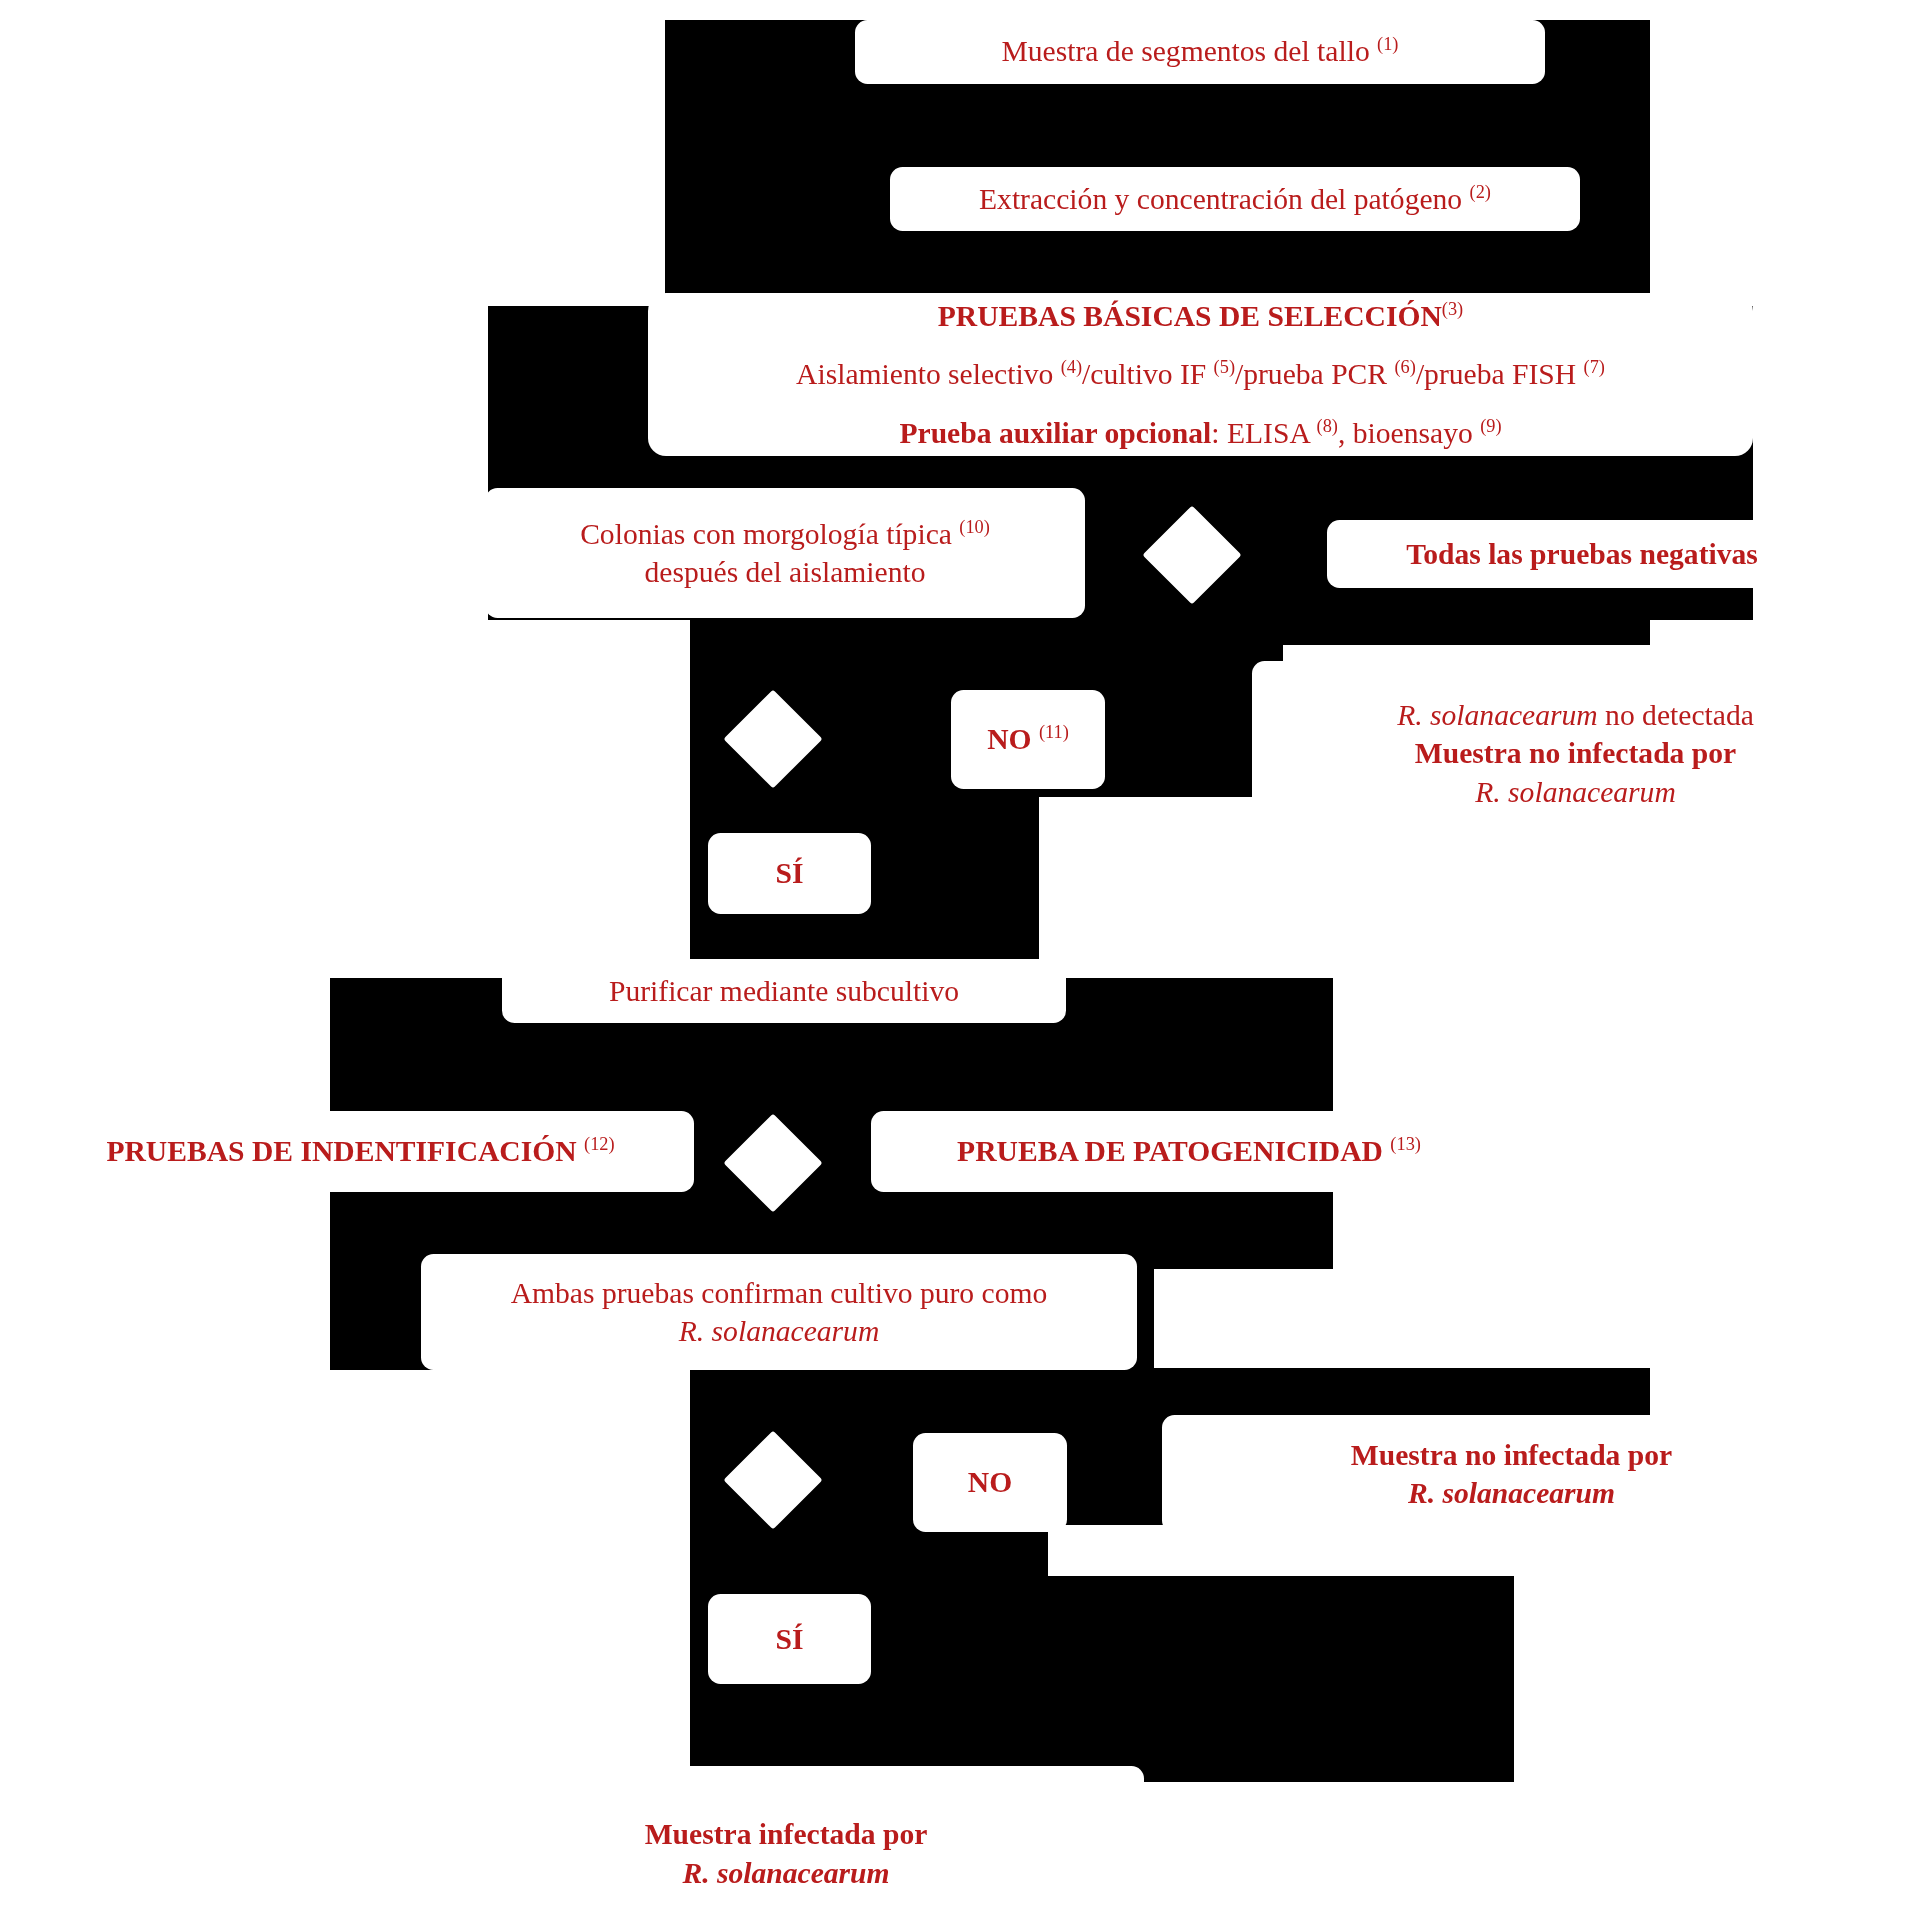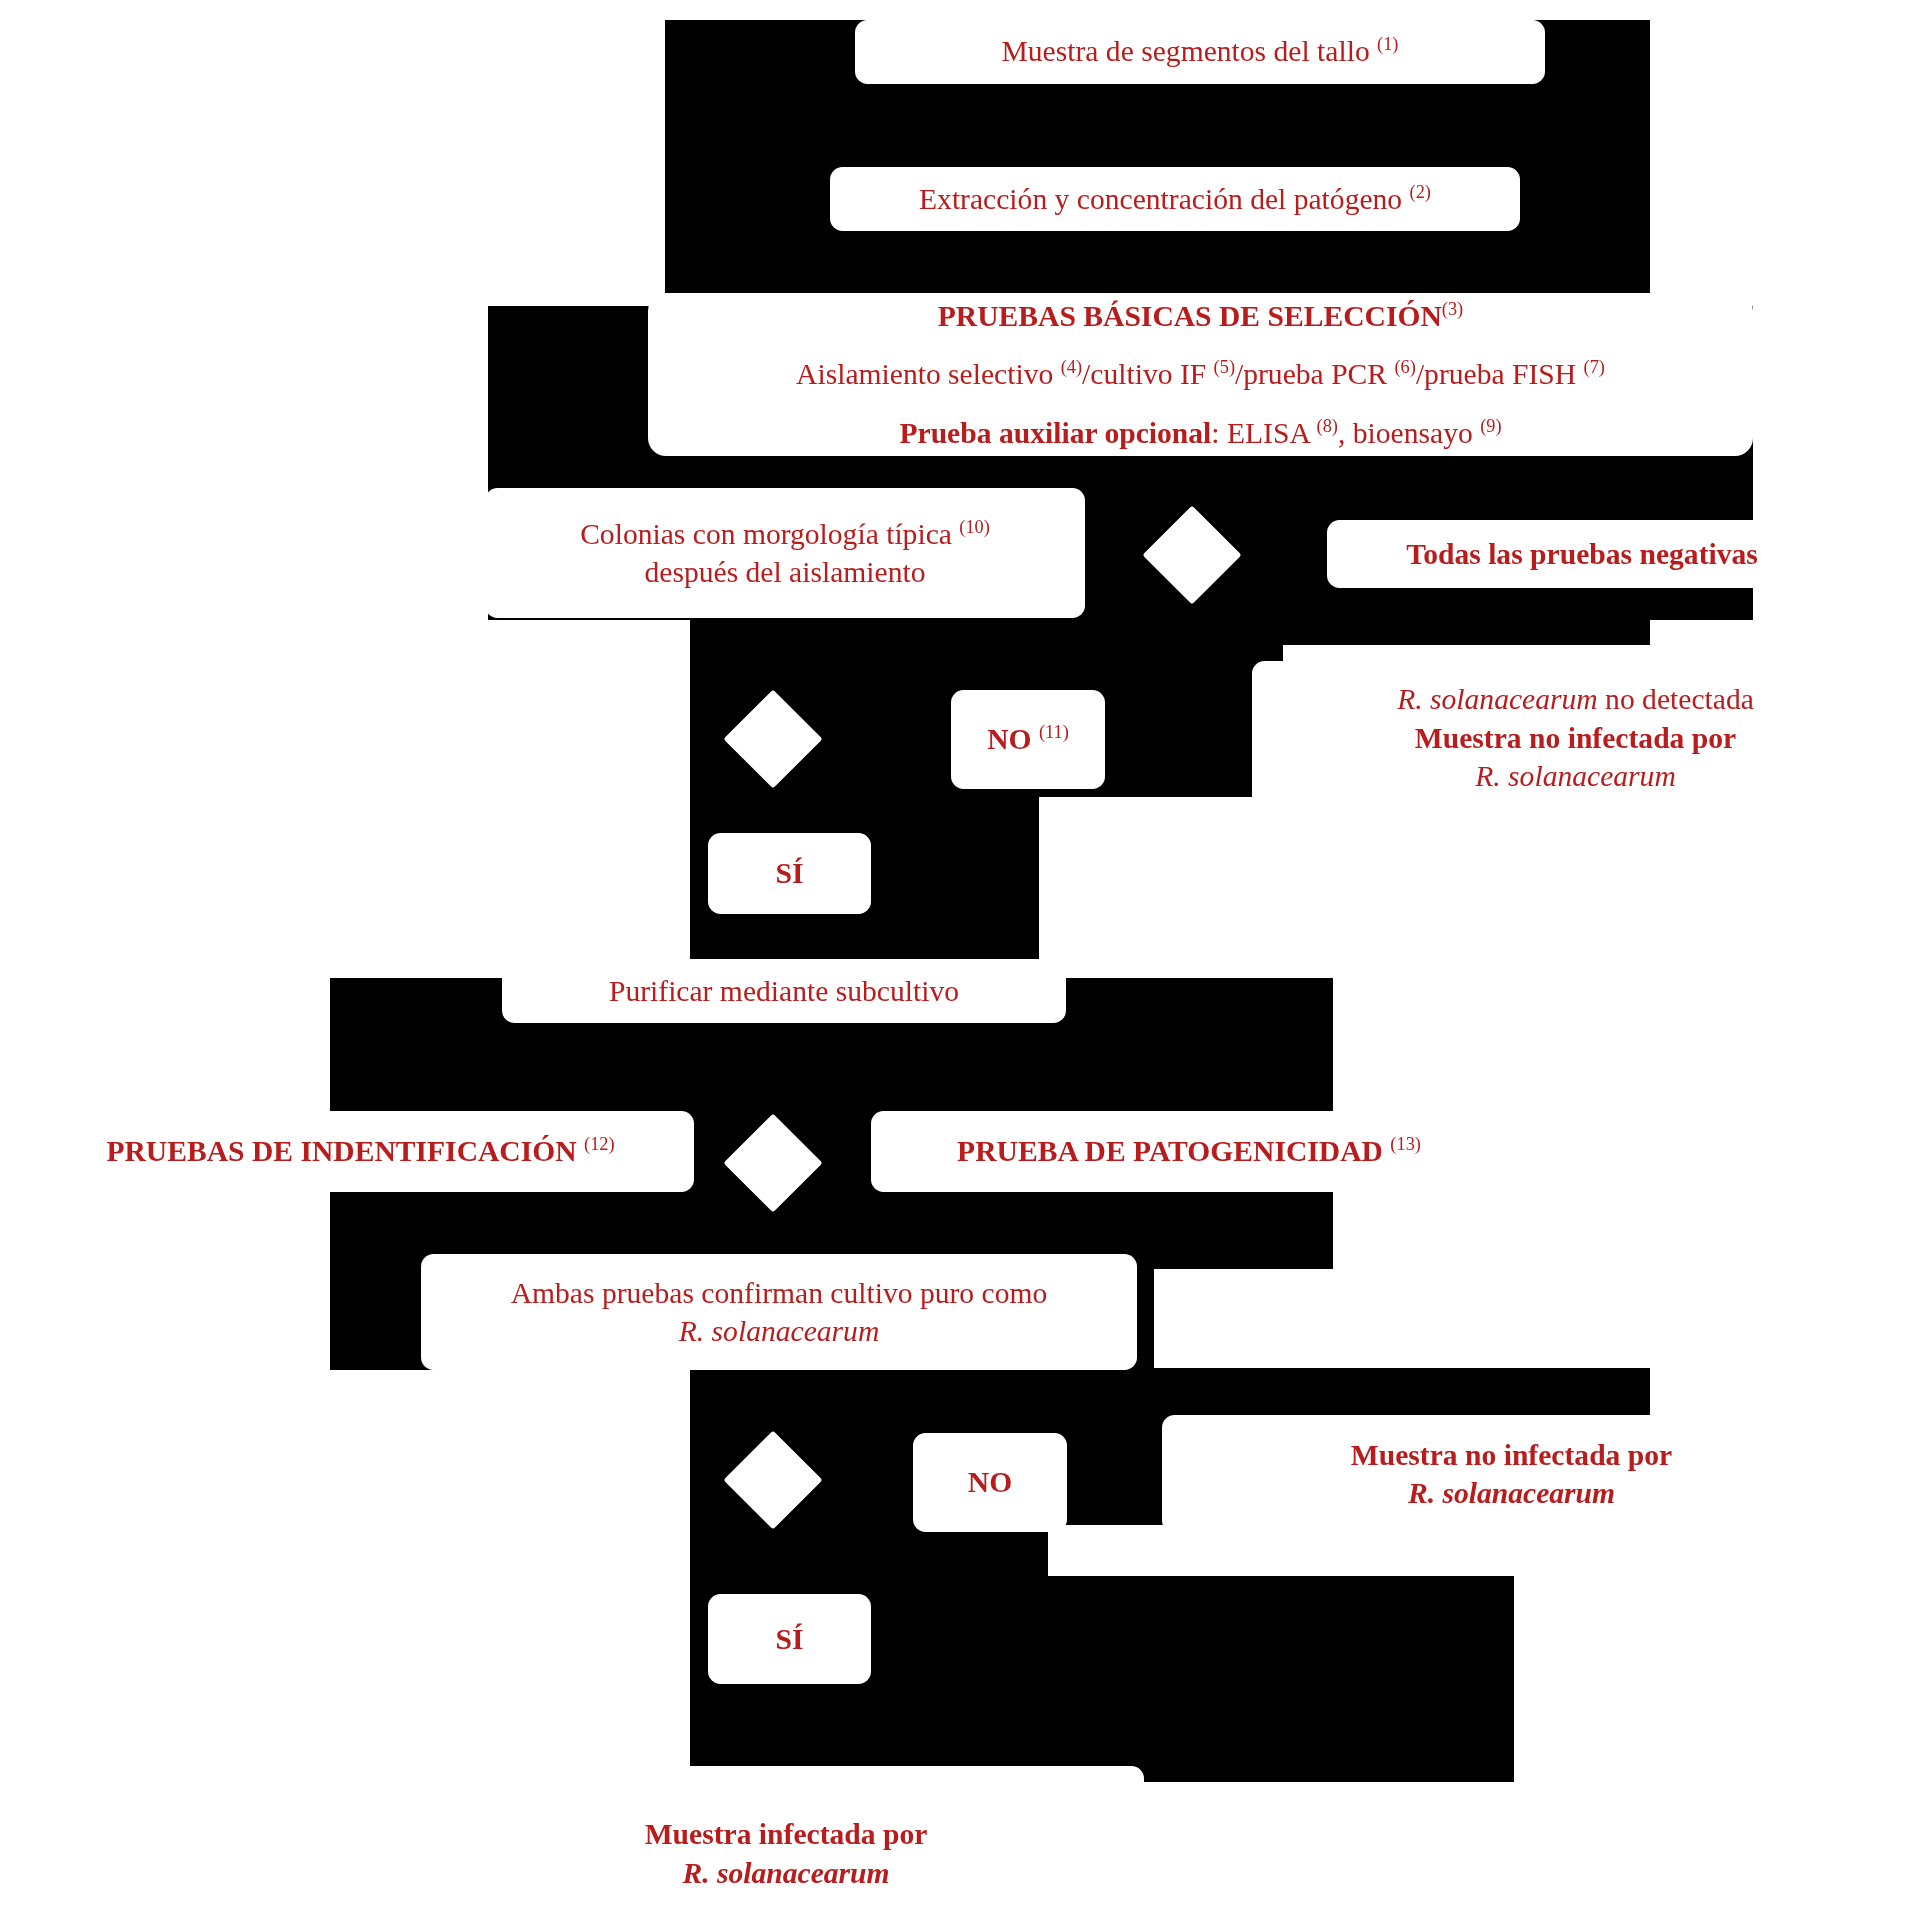--- a/index.html
+++ b/index.html
@@ -73,21 +73,21 @@
 
   <div class="dia" style="left:1157px; top:520px;  width:70px;  height:70px;"></div>
   <div class="dia" style="left:738px;  top:704px;  width:70px;  height:70px;"></div>
   <div class="dia" style="left:738px;  top:1128px; width:70px;  height:70px;"></div>
   <div class="dia" style="left:738px;  top:1445px; width:70px;  height:70px;"></div>
 
   <div class="box" style="left:855px; top:19.7px; width:690px; height:64px;">
     <span class="ln fs33"><span>Muestra de segmentos del tallo </span><span class="sup">(1)</span></span>
   </div>
 
-  <div class="box" style="left:830px; top:167px; width:690px; height:64px;">
+  <div class="box" style="left:890px; top:167px; width:690px; height:64px;">
     <span class="ln fs33"><span>Extracción y concentración del patógeno </span><span class="sup">(2)</span></span>
   </div>
 
   <div class="box" style="left:648px; top:293px; width:1105px; height:163px; border-radius:18px;justify-content:space-between;">
     <span class="ln fs33"><b>PRUEBAS BÁSICAS DE SELECCIÓN</b><span class="sup">(3)</span></span>
     <span class="ln fs33"><span>Aislamiento selectivo </span><span class="sup">(4)</span><span>/cultivo IF </span><span class="sup">(5)</span><span>/prueba PCR </span><span class="sup">(6)</span><span>/prueba FISH </span><span class="sup">(7)</span></span>
     <span class="ln fs33"><b>Prueba auxiliar opcional</b><span>: ELISA </span><span class="sup">(8)</span><span>, bioensayo </span><span class="sup">(9)</span></span>
   </div>
 
   <div class="box" style="left:485px; top:488px; width:600px; height:130px;">
@@ -96,21 +96,21 @@
   </div>
 
   <div class="box" style="left:1327px; top:520px; width:510px; height:68px;">
     <span class="ln fs33 b">Todas las pruebas negativas</span>
   </div>
 
   <div class="box" style="left:951px; top:690px; width:154px; height:99px;">
     <span class="ln fs33"><b>NO </b><span class="sup">(11)</span></span>
   </div>
 
-  <div class="box" style="left:1252px; top:661px; width:647px; height:154px;">
+  <div class="box" style="left:1252px; top:661px; width:647px; height:154px;justify-content:flex-end;">
     <span class="ln fs33"><i>R. solanacearum</i><span> no detectada</span></span>
     <span class="ln fs33 b">Muestra no infectada por</span>
     <span class="ln fs33 i">R. solanacearum</span>
   </div>
 
   <div class="box" style="left:708px; top:833px; width:163px; height:81px;">
     <span class="ln fs33 b">SÍ</span>
   </div>
 
   <div class="box" style="left:502px; top:959px; width:564px; height:64px;">

